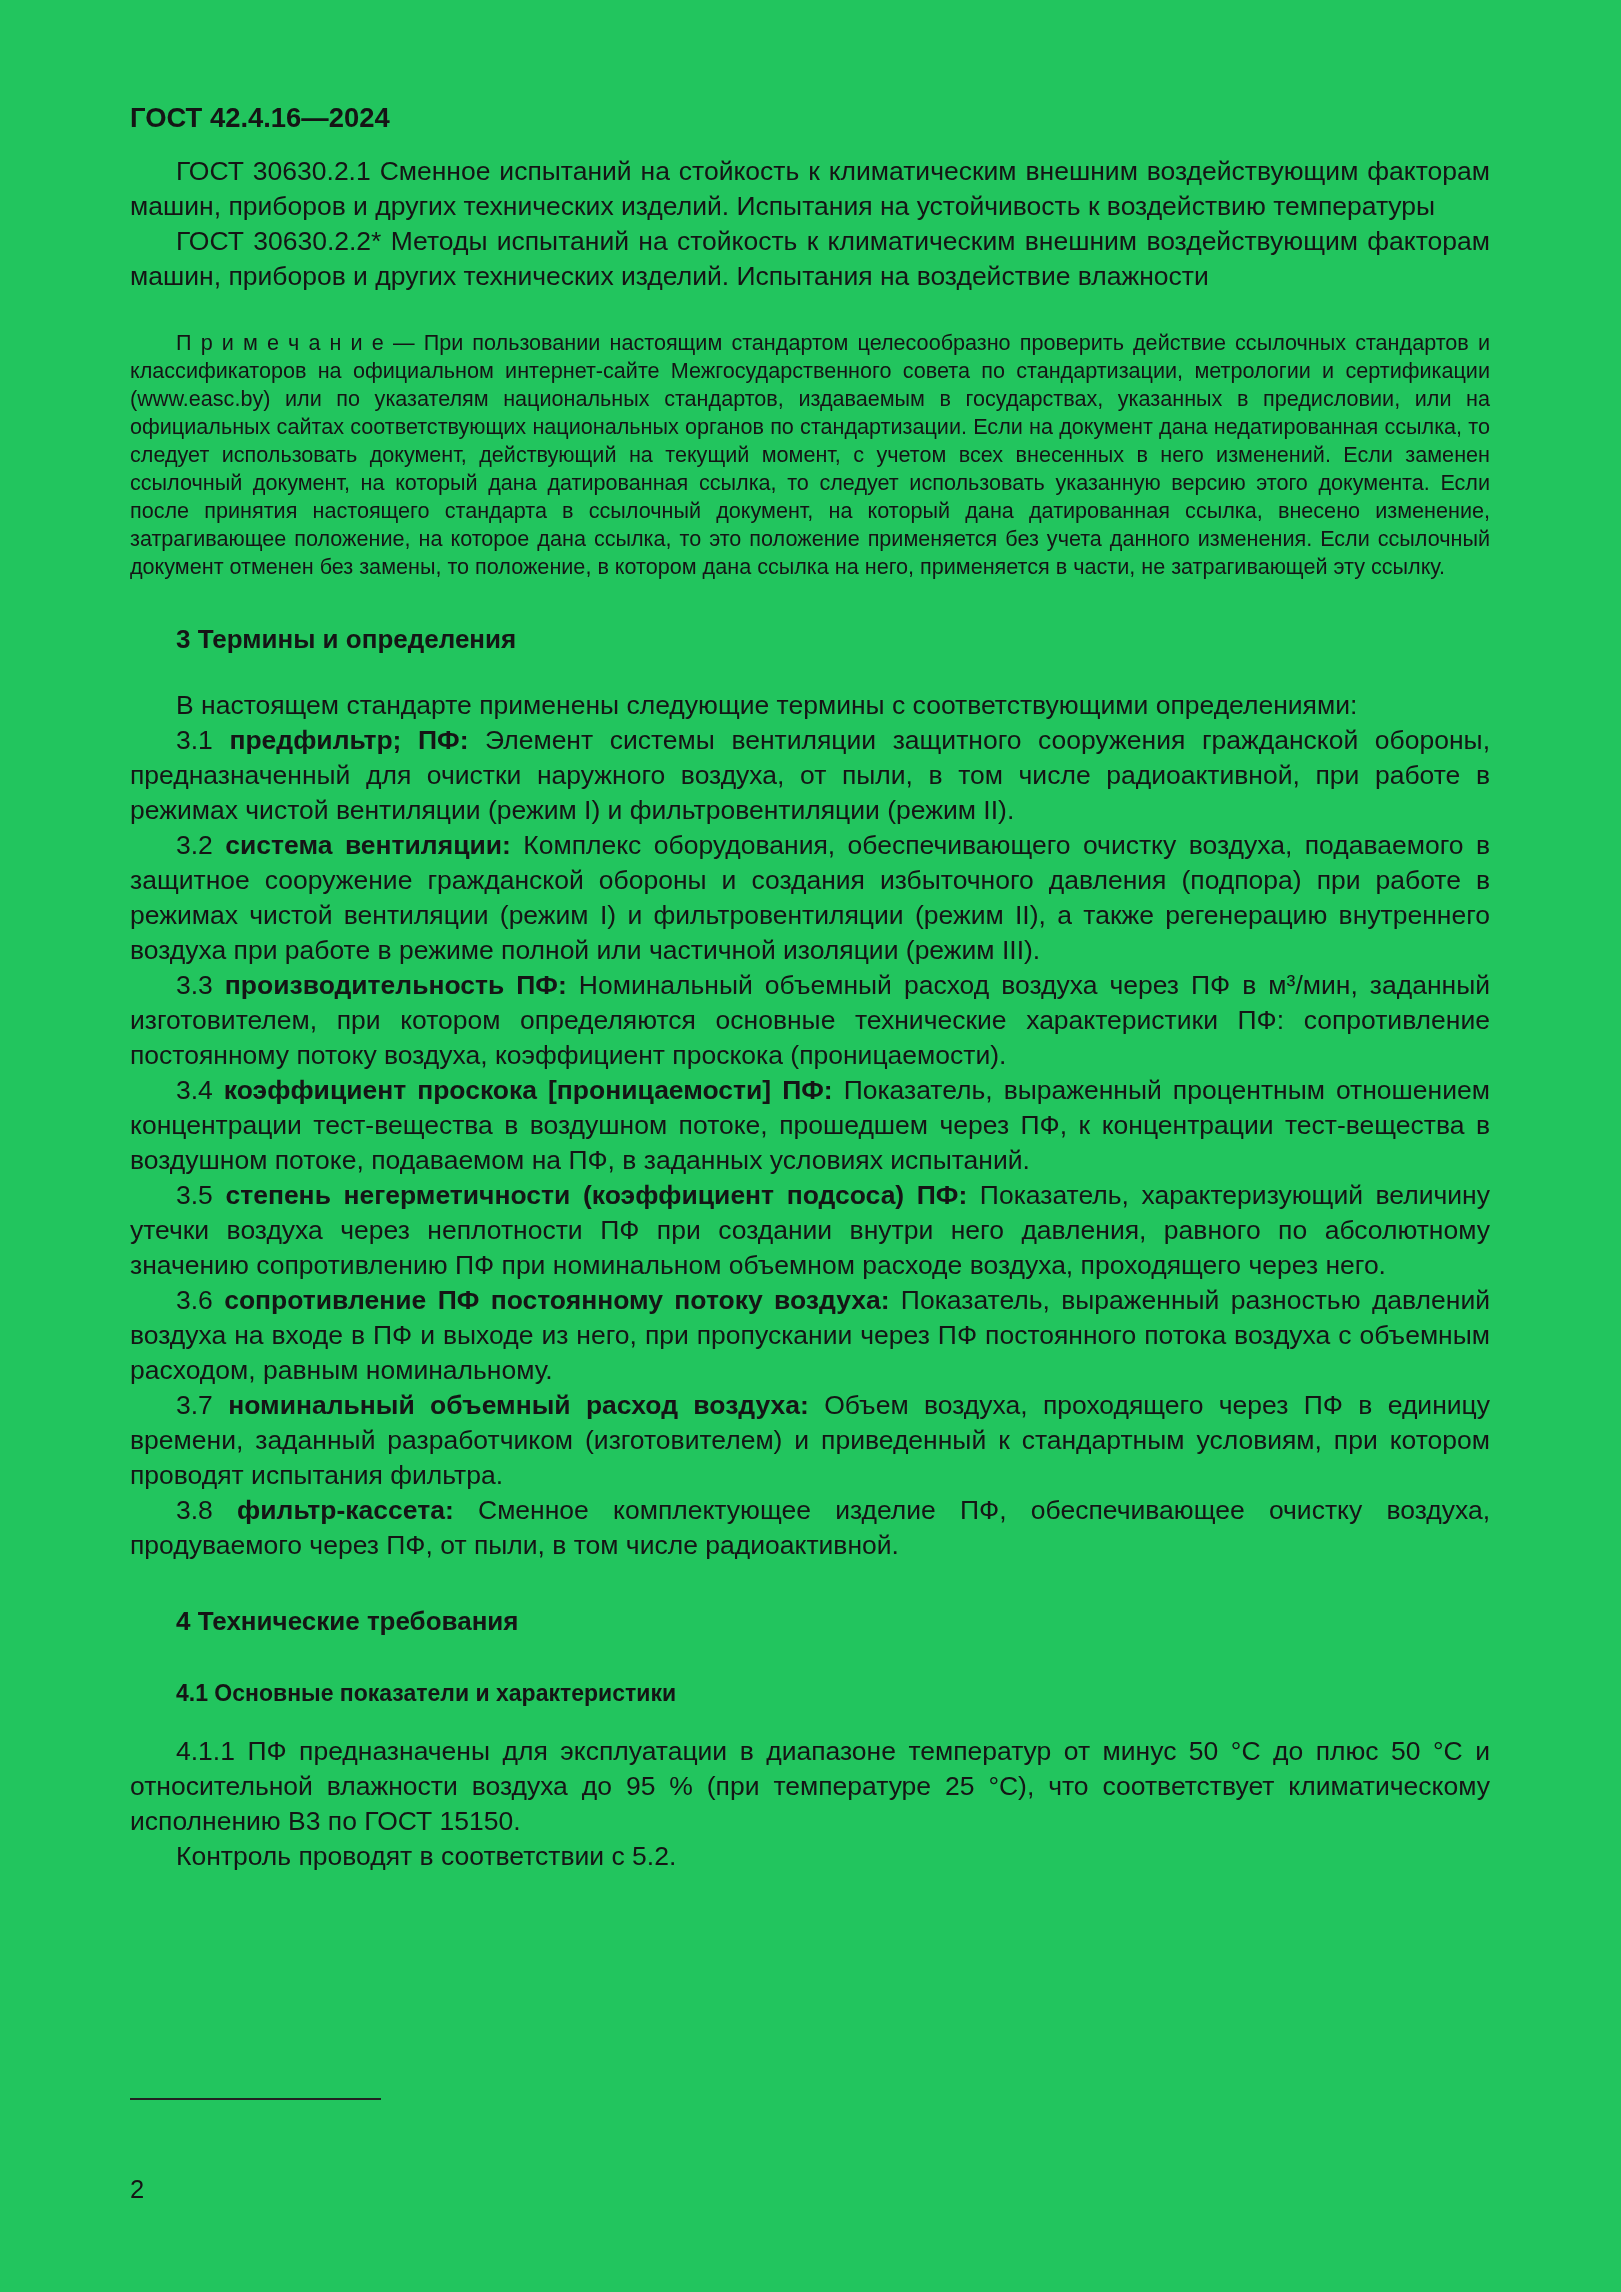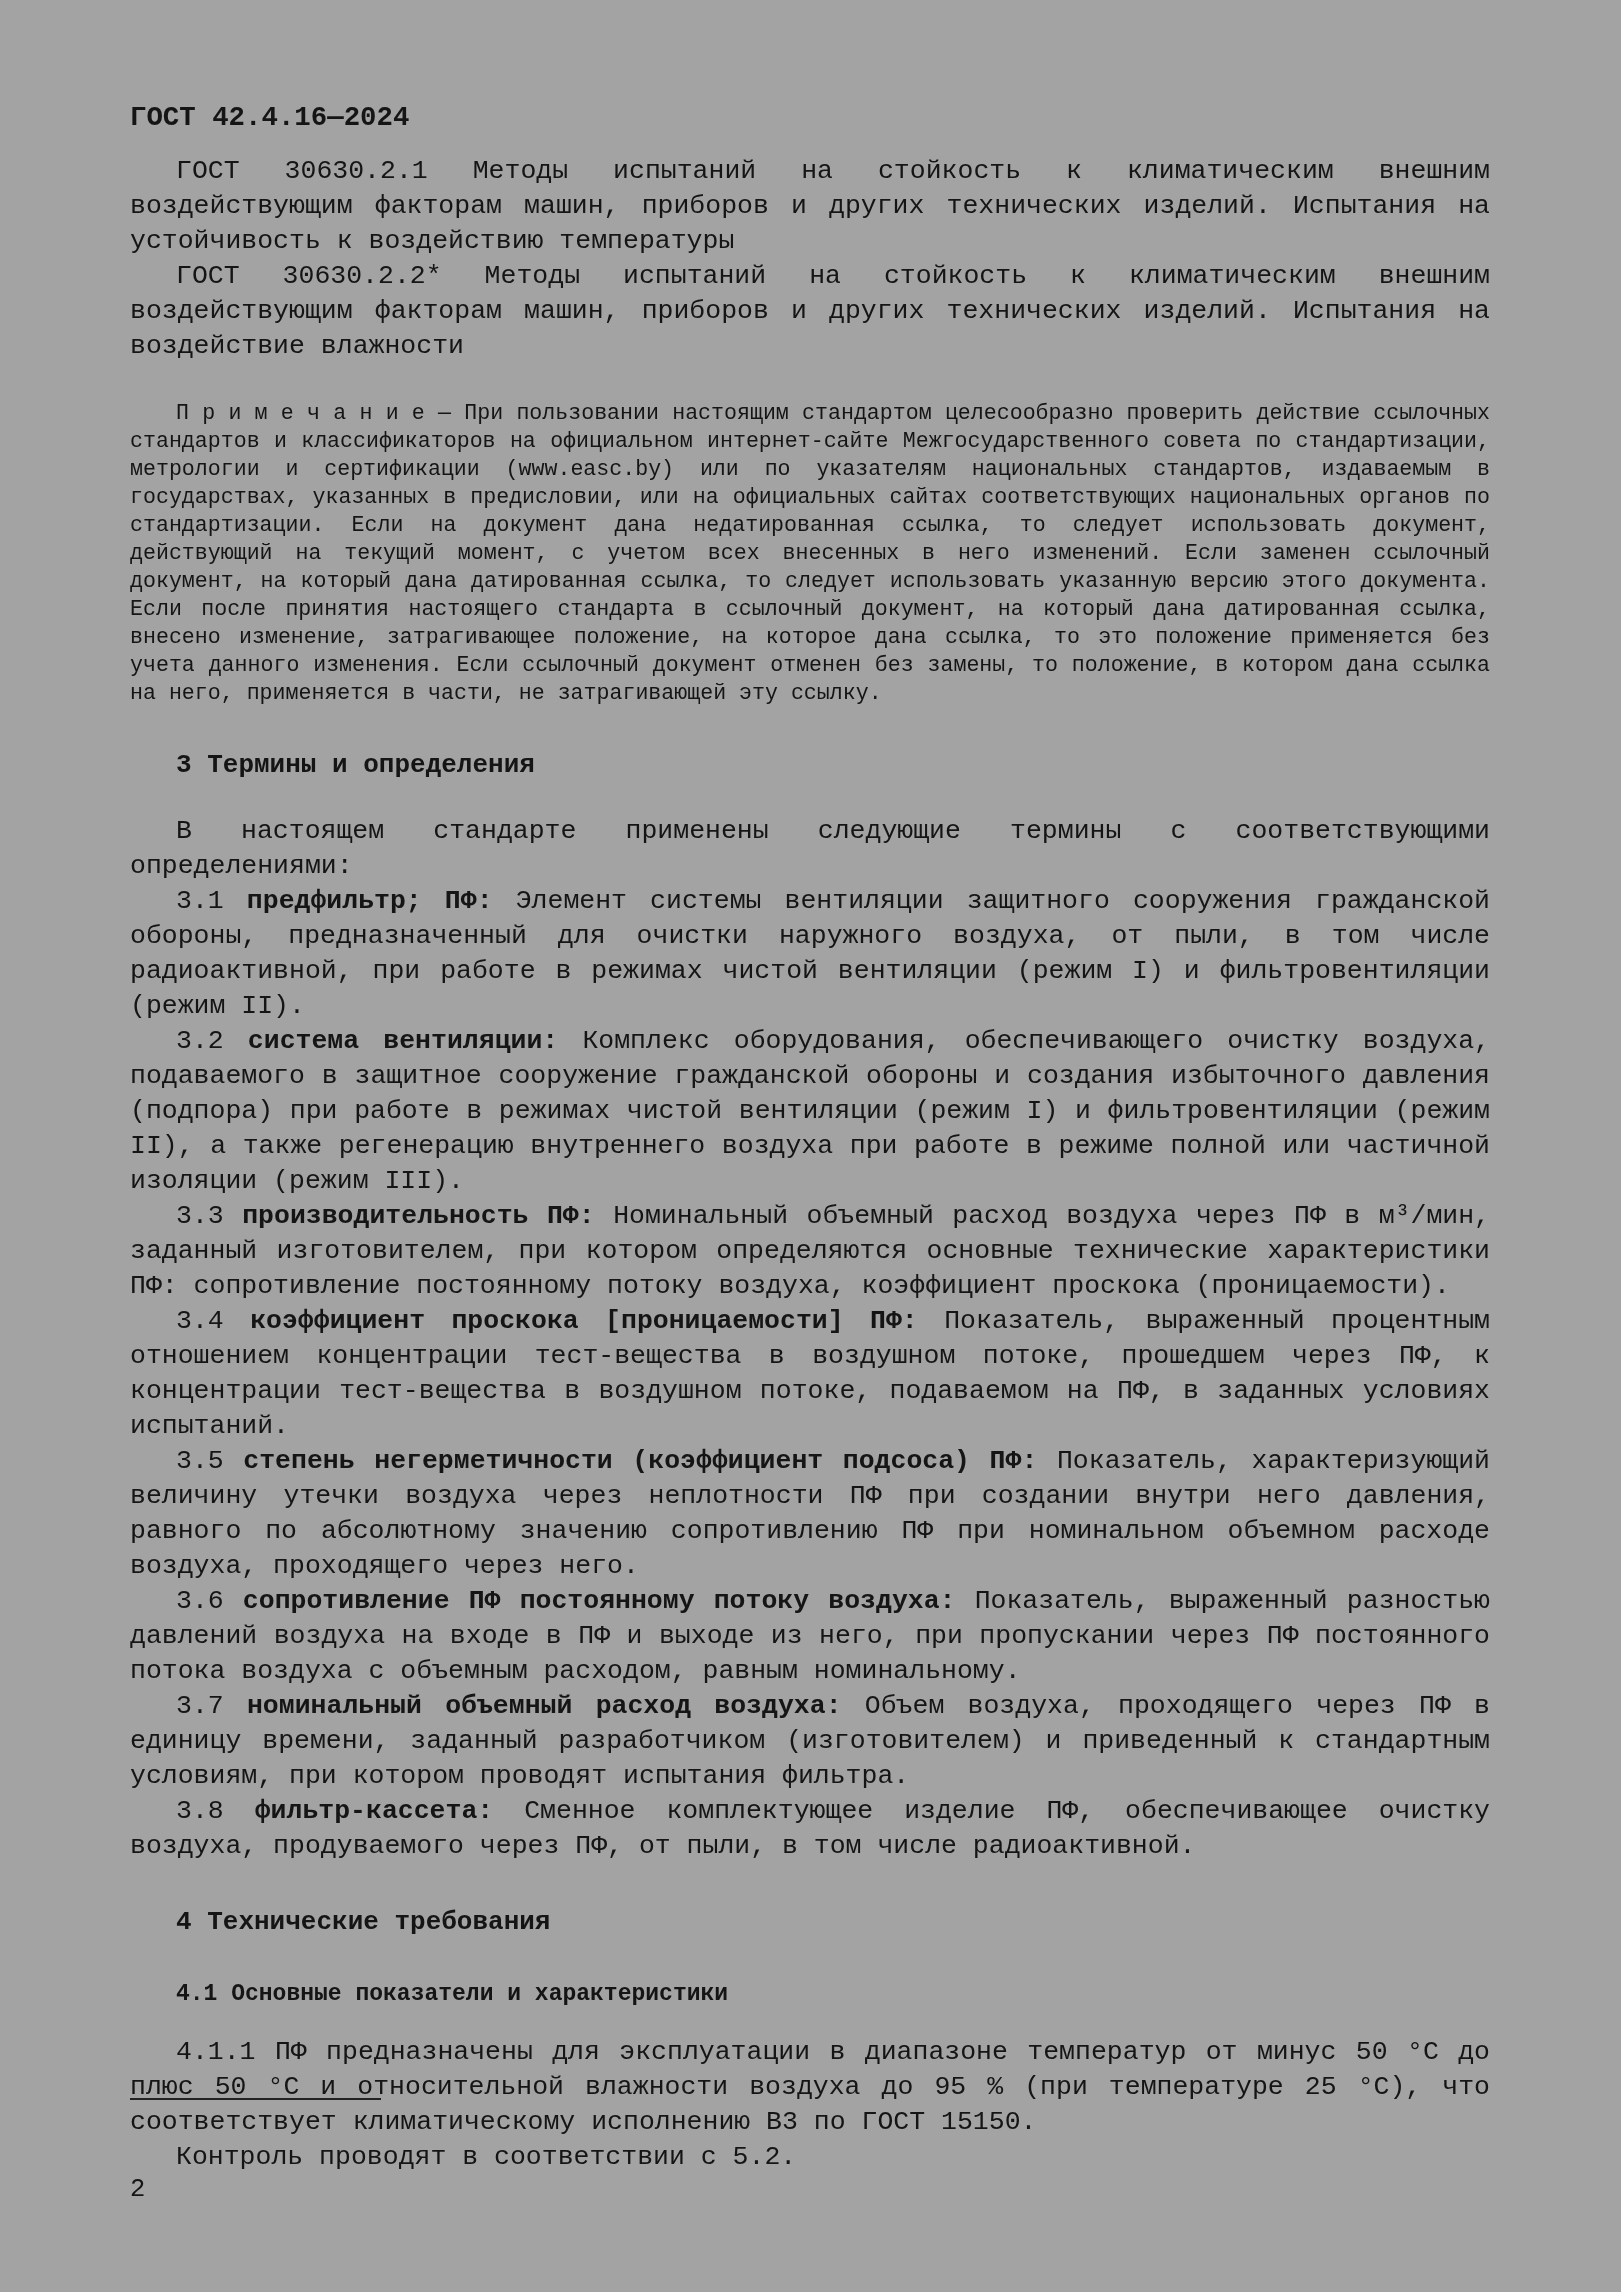--- a/index.html
+++ b/index.html
@@ -5,22 +5,22 @@
   html, body {
     margin: 0;
     padding: 0;
     background: #e8e8e8;
   }
   .page {
     position: relative;
     width: 1621px;
     height: 2293px;
     margin: 0 auto;
-    background: #a3a3a3;
-    font-family: Liberation Mono, monospace;
+    background: #22c55e;
+    font-family: Liberation Sans, sans-serif;
     color: #151515;
     overflow: hidden;
   }
   .content {
     position: absolute;
     left: 130px;
     top: 101px;
     width: 1360px;
   }
   .doc-header {
@@ -90,21 +90,21 @@
     line-height: 31px;
   }
 </style>
 </head>
 <body>
 
 <div class="page">
   <div class="content">
     <div class="doc-header">ГОСТ 42.4.16—2024</div>
     <div>
-        <p class="body-para">ГОСТ 30630.2.1 Методы испытаний на стойкость к климатическим внешним воздействующим факторам машин, приборов и других технических изделий. Испытания на устойчивость к воздействию температуры</p>
+        <p class="body-para">ГОСТ 30630.2.1 Сменное испытаний на стойкость к климатическим внешним воздействующим факторам машин, приборов и других технических изделий. Испытания на устойчивость к воздействию температуры</p>
         <p class="body-para">ГОСТ 30630.2.2* Методы испытаний на стойкость к климатическим внешним воздействующим факторам машин, приборов и других технических изделий. Испытания на воздействие влажности</p>
         <p class="note"><span class="note-label">П р и м е ч а н и е</span> — При пользовании настоящим стандартом целесообразно проверить действие ссылочных стандартов и классификаторов на официальном интернет-сайте Межгосударственного совета по стандартизации, метрологии и сертификации (www.easc.by) или по указателям национальных стандартов, издаваемым в государствах, указанных в предисловии, или на официальных сайтах соответствующих национальных органов по стандартизации. Если на документ дана недатированная ссылка, то следует использовать документ, действующий на текущий момент, с учетом всех внесенных в него изменений. Если заменен ссылочный документ, на который дана датированная ссылка, то следует использовать указанную версию этого документа. Если после принятия настоящего стандарта в ссылочный документ, на который дана датированная ссылка, внесено изменение, затрагивающее положение, на которое дана ссылка, то это положение применяется без учета данного изменения. Если ссылочный документ отменен без замены, то положение, в котором дана ссылка на него, применяется в части, не затрагивающей эту ссылку.</p>
         <h2 class="section-heading">3 Термины и определения</h2>
         <p class="body-para">В настоящем стандарте применены следующие термины с соответствующими определениями:</p>
         <p class="body-para">3.1 <b class="term">предфильтр; ПФ:</b> Элемент системы вентиляции защитного сооружения гражданской обороны, предназначенный для очистки наружного воздуха, от пыли, в том числе радиоактивной, при работе в режимах чистой вентиляции (режим I) и фильтровентиляции (режим II).</p>
         <p class="body-para">3.2 <b class="term">система вентиляции:</b> Комплекс оборудования, обеспечивающего очистку воздуха, подаваемого в защитное сооружение гражданской обороны и создания избыточного давления (подпора) при работе в режимах чистой вентиляции (режим I) и фильтровентиляции (режим II), а также регенерацию внутреннего воздуха при работе в режиме полной или частичной изоляции (режим III).</p>
         <p class="body-para">3.3 <b class="term">производительность ПФ:</b> Номинальный объемный расход воздуха через ПФ в м³/мин, заданный изготовителем, при котором определяются основные технические характеристики ПФ: сопротивление постоянному потоку воздуха, коэффициент проскока (проницаемости).</p>
         <p class="body-para">3.4 <b class="term">коэффициент проскока [проницаемости] ПФ:</b> Показатель, выраженный процентным отношением концентрации тест-вещества в воздушном потоке, прошедшем через ПФ, к концентрации тест-вещества в воздушном потоке, подаваемом на ПФ, в заданных условиях испытаний.</p>
         <p class="body-para">3.5 <b class="term">степень негерметичности (коэффициент подсоса) ПФ:</b> Показатель, характеризующий величину утечки воздуха через неплотности ПФ при создании внутри него давления, равного по абсолютному значению сопротивлению ПФ при номинальном объемном расходе воздуха, проходящего через него.</p>
         <p class="body-para">3.6 <b class="term">сопротивление ПФ постоянному потоку воздуха:</b> Показатель, выраженный разностью давлений воздуха на входе в ПФ и выходе из него, при пропускании через ПФ постоянного потока воздуха с объемным расходом, равным номинальному.</p>

